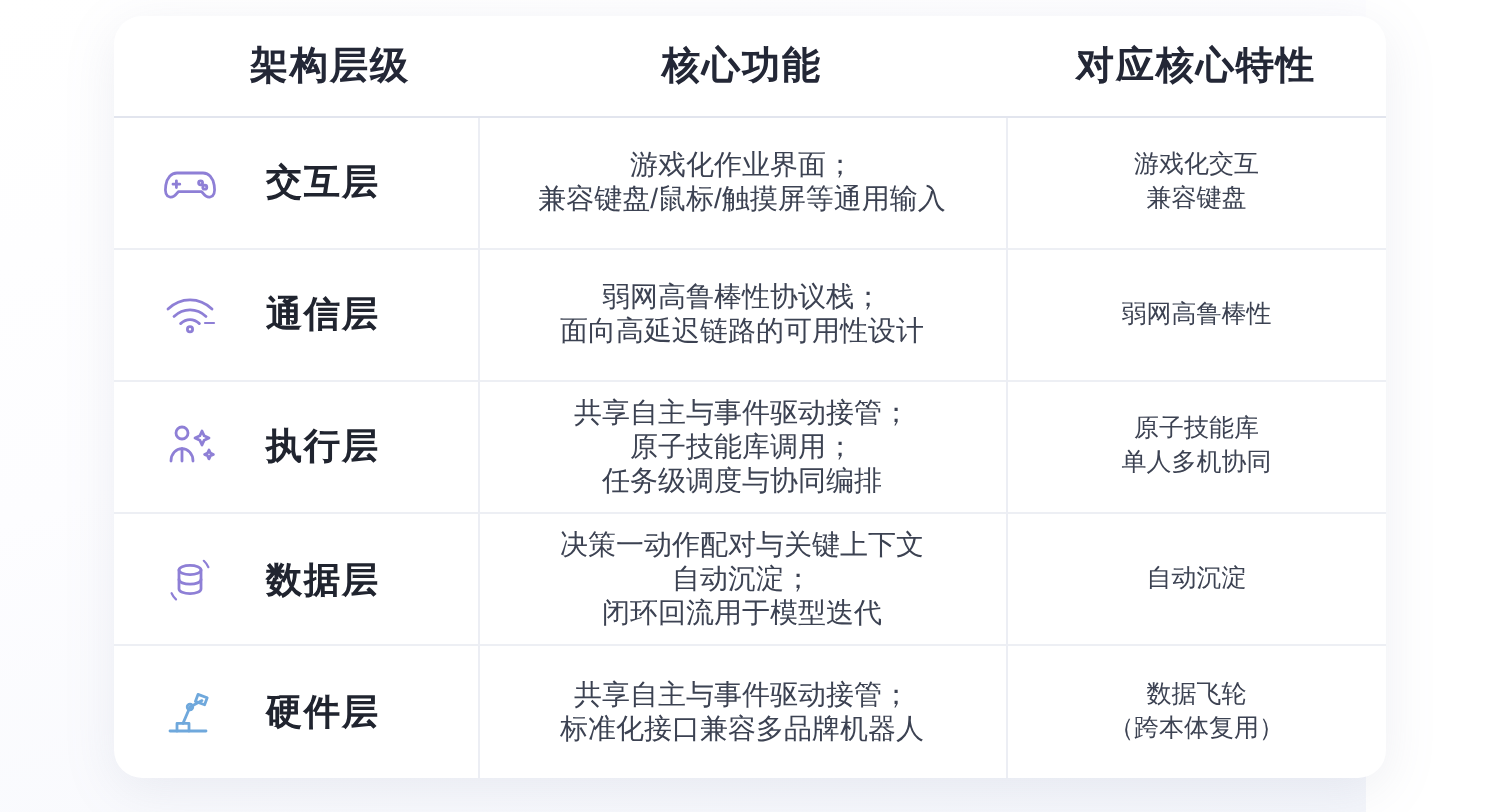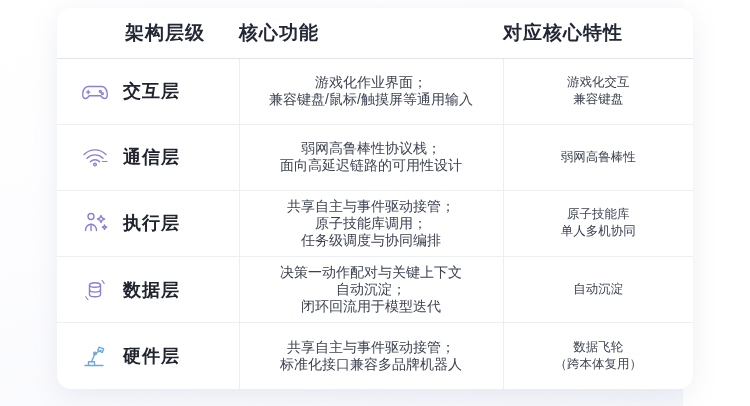--- a/index.html
+++ b/index.html
@@ -44,21 +44,21 @@
   col.c-layer { width: 182px; }
   col.c-func  { width: 264px; }
   col.c-feat  { width: 190px; }
 
   thead tr { height: 50px; }
   thead th {
     font-size: 19px;
     font-weight: bold;
     color: #232736;
     letter-spacing: 1px;
-    text-align: left;
+    text-align: center;
   }
   thead th.layer-head {
     text-align: left;
     padding-left: 68px;
   }
   .head-underline {
     border-bottom: 1px solid #e2e5ee;
   }
 
   tbody tr {
@@ -74,21 +74,21 @@
     border-right: 1px solid #eceef4;
     text-align: center;
   }
   td.feat-cell {
     text-align: center;
   }
 
   .layer-inner {
     display: flex;
     align-items: center;
-    gap: 8px;
+    gap: 18px;
     padding-left: 18px;
   }
   .icon-box {
     width: 40px;
     height: 40px;
     flex: 0 0 40px;
     display: flex;
     align-items: center;
     justify-content: center;
   }

